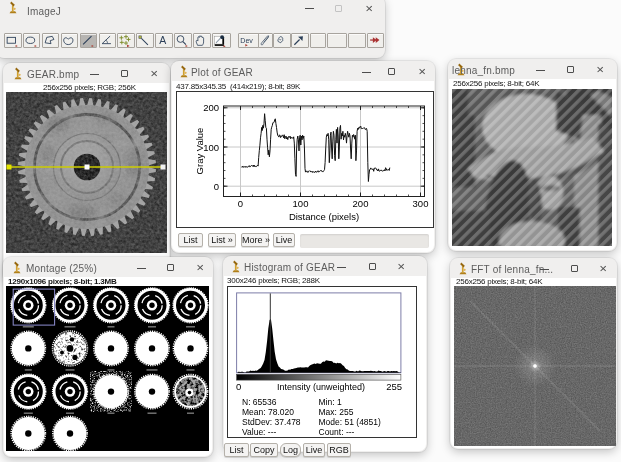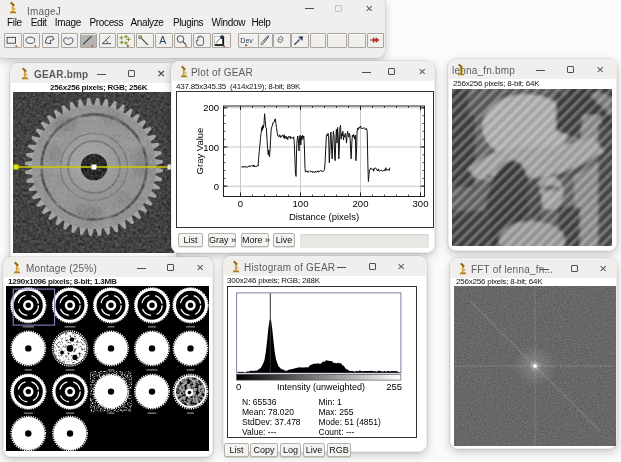--- a/index.html
+++ b/index.html
@@ -38,30 +38,20 @@
 <div class="win" id="mainwin" style="left:-4px; top:-4px; width:389px; height:62px;">
   <div class="tb" style="top:4px; left:4px; right:4px;">
     <svg class="micro" style="left:9px; top:1px;" viewBox="0 0 8 13">
         <use href="#scope"></use>
       </svg>
     <span class="ttl" style="left:27px;">ImageJ</span>
     <div class="ctl mindash" style="left:305px; top:8px;"></div>
     <div class="ctl maxbox" style="left:335px; top:5px; border-color:#c3c3c3;"></div>
     <div class="ctl closex" style="left:365px; top:5px;">✕</div>
   </div>
-  <div id="menubar" style="position:absolute; left:4px; top:21px; width:381px; height:14px; font-size:10px; letter-spacing:-0.35px; color:#0b0b0b;">
-      <span style="position:absolute; left:7px; top:0;">File</span>
-      <span style="position:absolute; left:30.7px; top:0;">Edit</span>
-      <span style="position:absolute; left:54.8px; top:0;">Image</span>
-      <span style="position:absolute; left:89.5px; top:0;">Process</span>
-      <span style="position:absolute; left:130.4px; top:0;">Analyze</span>
-      <span style="position:absolute; left:172.9px; top:0;">Plugins</span>
-      <span style="position:absolute; left:211.6px; top:0;">Window</span>
-      <span style="position:absolute; left:251.4px; top:0;">Help</span>
-    </div>
   <div id="toolbar" style="position:absolute; left:4px; top:35px; width:385px; height:18px;">
       <div style="position:absolute; left:4px; top:1.5px; width:17.5px; height:15px; background:#f0efec;border:1px solid #a8a49e; border-radius:1px; box-shadow:inset 0 1px 0 rgba(255,255,255,.7);">
         <svg width="15.5" height="13" viewBox="0 0 18.4 15.5">
           <rect x="2.5" y="4" width="10" height="7" fill="none" stroke="#2b3f58" stroke-width="1.05"></rect>
           <path d="M12.6,13 l2.6,1.3 l-2.6,1.3 z" fill="#a83a2e"></path>
         </svg>
       </div>
       <div style="position:absolute; left:22.9px; top:1.5px; width:17.5px; height:15px; background:#f0efec;border:1px solid #a8a49e; border-radius:1px; box-shadow:inset 0 1px 0 rgba(255,255,255,.7);">
         <svg width="15.5" height="13" viewBox="0 0 18.4 15.5">
           <ellipse cx="7.5" cy="7.5" rx="5.2" ry="3.8" fill="none" stroke="#2b3f58" stroke-width="1.05"></ellipse>
@@ -168,21 +158,21 @@
       <div style="position:absolute; left:366.5px; top:1.5px; width:17px; height:15px; background:#f0efec;border:1px solid #a8a49e; border-radius:1px; box-shadow:inset 0 1px 0 rgba(255,255,255,.7);">
         <svg width="15" height="13" viewBox="0 0 17.8 15.5">
           <path d="M2.5,7.2 L9,7.2" stroke="#a33" stroke-width="1.5"></path>
           <path d="M5.8,3.8 L10.2,7.2 L5.8,10.6 Z" fill="#a33"></path>
           <path d="M9.2,3.8 L13.6,7.2 L9.2,10.6 Z" fill="#a33"></path>
         </svg>
       </div>
     </div>
 </div>
 
-<div class="win" style="left:10px; top:63px; width:167px; height:220px;font-weight:bold;">
+<div class="win" style="left:3px; top:63px; width:167px; height:220px;">
   <div class="tb">
     <svg class="micro" style="left:11px; top:4px;" viewBox="0 0 8 13">
         <use href="#scope"></use>
       </svg>
     <span class="ttl" style="left:24px;">GEAR.bmp</span>
     <div class="ctl mindash" style="left:87px; top:11px;"></div>
     <div class="ctl maxbox" style="left:118px; top:7px;"></div>
     <div class="ctl closex" style="left:147px; top:7px;">✕</div>
   </div>
   <div class="body" style="left:1px; top:20px; right:1px; bottom:1px; border-radius:0 0 7px 7px;">
@@ -340,21 +330,21 @@
           <text x="243.5" y="115" font-size="9.5" text-anchor="middle" fill="#000">300</text>
           <text x="42" y="19.3" font-size="9.5" text-anchor="end" fill="#000">200</text>
           <text x="42" y="58.5" font-size="9.5" text-anchor="end" fill="#000">100</text>
           <text x="42" y="97.7" font-size="9.5" text-anchor="end" fill="#000">0</text>
 <text x="26" y="59" font-size="9.5" text-anchor="middle" fill="#000" transform="rotate(-90 26 59)">Gray Value</text>
 <text x="147" y="128" font-size="9.5" text-anchor="middle" fill="#000">Distance (pixels)</text>
 <polyline points="64.5,74.9 65.1,75.3 65.7,74.2 66.3,75.4 66.9,74.4 67.5,74.7 68.1,75.3 68.7,74.4 69.2,75.3 69.8,74.5 70.4,75.2 71.0,75.1 71.6,74.4 72.2,73.6 72.8,74.9 73.4,74.7 74.0,73.9 74.6,73.2 75.2,73.9 75.8,74.3 76.4,73.1 77.0,74.9 77.5,73.3 78.1,74.3 78.7,74.6 79.3,74.6 79.9,74.2 80.5,73.2 81.1,74.1 81.7,65.6 82.3,58.7 82.9,53.2 83.5,45.8 84.1,41.4 84.7,35.4 85.3,38.5 85.8,33.4 86.4,36.2 87.0,31.5 87.6,21.7 88.2,28.3 88.8,35.4 89.4,36.2 90.0,47.2 90.6,55.8 91.2,62.8 91.8,58.1 92.4,64.8 93.0,58.9 93.6,47.2 94.2,37.4 94.7,35.2 95.3,33.6 95.9,30.7 96.5,30.7 97.1,30.1 97.7,28.0 98.3,26.8 98.9,31.5 99.5,35.4 100.1,40.1 100.7,43.2 101.3,44.2 101.9,45.1 102.5,42.8 103.0,43.4 103.6,45.6 104.2,44.1 104.8,44.4 105.4,42.9 106.0,43.7 106.6,45.8 107.2,42.7 107.8,46.8 108.4,45.5 109.0,44.0 109.6,46.9 110.2,45.4 110.8,47.6 111.3,44.8 111.9,44.4 112.5,45.4 113.1,44.1 113.7,46.8 114.3,45.1 114.9,45.7 115.5,45.8 116.1,46.5 116.7,44.8 117.3,51.1 117.9,66.8 118.5,82.4 119.1,84.4 119.6,57.0 120.2,47.2 120.8,44.0 121.4,47.9 122.0,58.9 122.6,45.2 123.2,43.2 123.8,53.0 124.4,44.0 125.0,47.9 125.6,43.2 126.2,46.4 126.8,44.0 127.4,55.0 128.0,76.6 128.5,80.1 129.1,78.8 129.7,79.7 130.3,79.3 130.9,80.5 131.5,79.2 132.1,79.3 132.7,78.7 133.3,79.0 133.9,80.0 134.5,79.8 135.1,79.2 135.7,80.5 136.3,79.6 136.8,80.2 137.4,80.3 138.0,80.4 138.6,79.0 139.2,80.2 139.8,80.0 140.4,79.7 141.0,78.7 141.6,80.2 142.2,79.5 142.8,79.3 143.4,78.6 144.0,78.7 144.6,78.6 145.1,79.8 145.7,79.5 146.3,79.6 146.9,78.6 147.5,77.7 148.1,70.7 148.7,57.0 149.3,45.2 149.9,42.5 150.5,44.0 151.1,41.3 151.7,47.2 152.3,70.7 152.9,58.9 153.4,43.2 154.0,40.1 154.6,57.0 155.2,66.8 155.8,49.1 156.4,39.3 157.0,43.2 157.6,63.6 158.2,68.7 158.8,47.2 159.4,37.4 160.0,51.1 160.6,35.4 161.2,44.0 161.8,66.8 162.3,57.0 162.9,36.2 163.5,33.4 164.1,47.2 164.7,41.3 165.3,44.0 165.9,39.3 166.5,47.9 167.1,43.2 167.7,45.2 168.3,41.3 168.9,44.0 169.5,51.1 170.1,43.2 170.6,39.3 171.2,42.5 171.8,45.2 172.4,41.3 173.0,44.0 173.6,57.0 174.2,66.8 174.8,51.1 175.4,43.2 176.0,45.2 176.6,42.5 177.2,44.0 177.8,47.2 178.4,43.2 178.9,68.7 179.5,58.9 180.1,39.3 180.7,36.2 181.3,37.4 181.9,35.4 182.5,36.2 183.1,34.6 183.7,34.0 184.3,36.6 184.9,36.6 185.5,36.5 186.1,36.5 186.7,35.8 187.3,35.6 187.8,36.7 188.4,37.6 189.0,36.4 189.6,36.6 190.2,39.3 190.8,70.7 191.4,89.5 192.0,82.4 192.6,77.7 193.2,77.5 193.8,75.9 194.4,76.9 195.0,77.6 195.6,77.2 196.1,76.9 196.7,79.3 197.3,76.0 197.9,76.4 198.5,76.1 199.1,76.3 199.7,77.9 200.3,77.8 200.9,79.0 201.5,76.9 202.1,79.1 202.7,79.1 203.3,78.5 203.9,78.6 204.4,77.9 205.0,79.0 205.6,79.2 206.2,78.6 206.8,78.8 207.4,77.7 208.0,79.0 208.6,75.7 209.2,76.6 209.8,78.4 210.4,78.0 211.0,77.6 211.6,77.5 212.2,78.5 212.8,75.6" fill="none" stroke="#111" stroke-width="1"></polyline>
 </svg>
       </div>
     <div class="btn" style="left:6px; top:152px; width:25px;">List</div>
-    <div class="btn" style="left:36px; top:152px; width:28px;">Gray »</div>
+    <div class="btn" style="left:36px; top:152px; width:28px;">List »</div>
     <div class="btn" style="left:69px; top:152px; width:28px;">More »</div>
     <div class="btn" style="left:101px; top:152px; width:22px;">Live</div>
     <div style="position:absolute; left:128px; top:153px; width:129px; height:14px; background:#e9e7e4; border-radius:2px; box-shadow:inset 0 1px 2px rgba(0,0,0,0.10);"></div>
   </div>
 </div>
 
 <div class="win" style="left:448px; top:59px; width:169px; height:192px;">
   <div class="tb">
     <svg class="micro" style="left:9px; top:4px;" viewBox="0 0 8 13">
         <use href="#scope"></use>
@@ -536,21 +526,21 @@
 <text x="14" y="137.9" font-size="8.5" fill="#000">StdDev: 37.478</text>
 <text x="14" y="148.1" font-size="8.5" fill="#000">Value: ---</text>
 <text x="90.5" y="117.5" font-size="8.5" fill="#000">Min: 1</text>
 <text x="90.5" y="127.7" font-size="8.5" fill="#000">Max: 255</text>
 <text x="90.5" y="137.9" font-size="8.5" fill="#000">Mode: 51 (4851)</text>
 <text x="90.5" y="148.1" font-size="8.5" fill="#000">Count: ---</text>
 </svg>
       </div>
     <div class="btn" style="left:0px; top:167px; width:25px;">List</div>
     <div class="btn" style="left:26px; top:167px; width:28px;">Copy</div>
-    <div class="btn" style="left:56px; top:167px; width:21px;">Log</div>
+    <div class="btn" style="left:56px; top:167px; width:21px;border-radius:6px;">Log</div>
     <div class="btn" style="left:79px; top:167px; width:22px;">Live</div>
     <div class="btn" style="left:103px; top:167px; width:24px;">RGB</div>
   </div>
 </div>
 
 <div class="win" style="left:450px; top:258px; width:167px; height:191px;">
   <div class="tb">
     <svg class="micro" style="left:9px; top:4px;" viewBox="0 0 8 13">
         <use href="#scope"></use>
       </svg>

